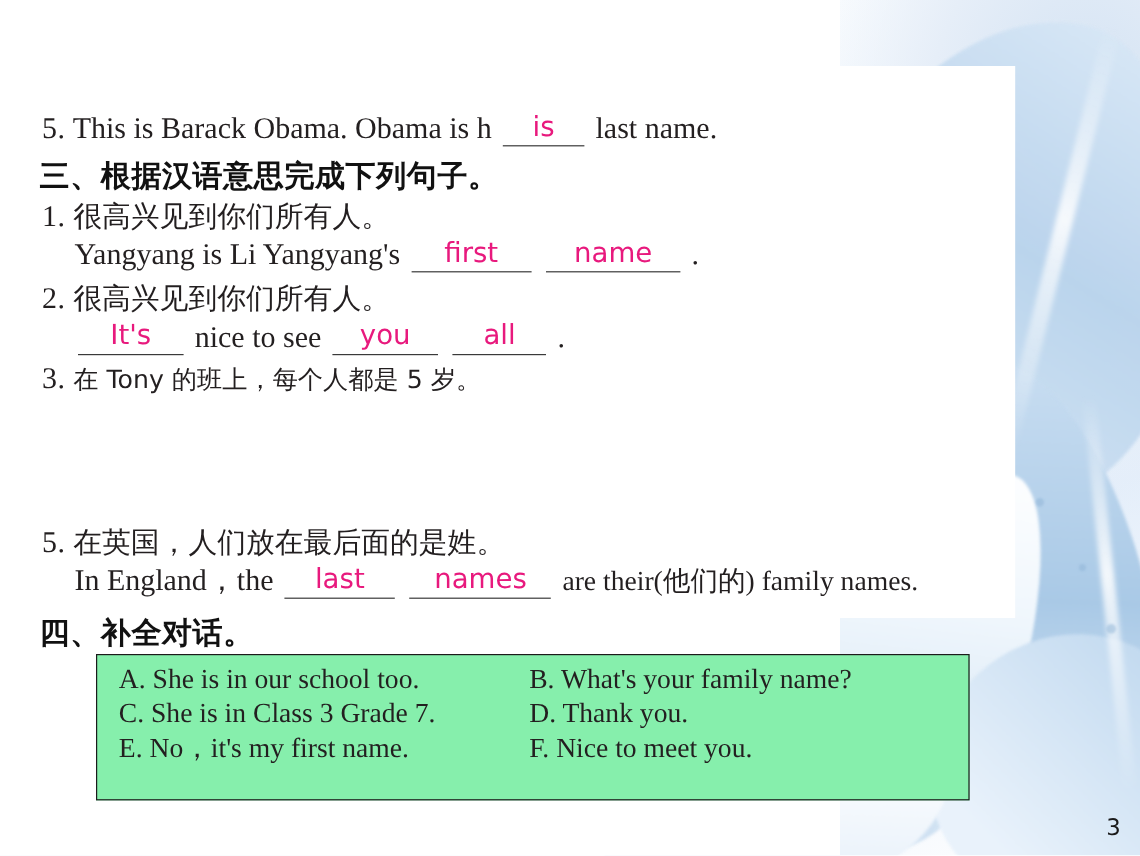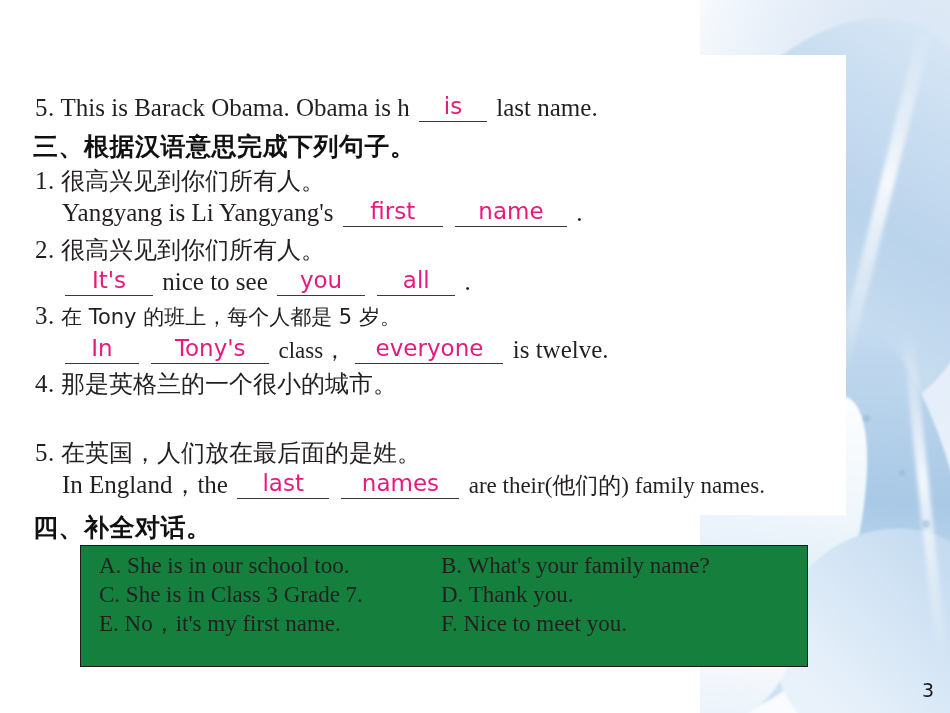--- a/index.html
+++ b/index.html
@@ -161,21 +161,21 @@
   .en-sm { font-size: 23px; }
 
   
   .choice-box {
     position: absolute;
     left: 80px;
     top: 545px;
     width: 728px;
     height: 122px;
     border: 1.6px solid #1b1b1b;
-    background: #15803d;
+    background: #86efac;
     box-sizing: border-box;
   }
   .choice-grid {
     position: absolute;
     left: 18px;
     top: 5px;
     width: 700px;
   }
   .choice-row {
     display: flex;
@@ -269,38 +269,21 @@
       <span class="blank" style="width:78px;">
         <span class="ans">all</span>
       </span>
       <span class="en">.</span>
     </div>
 
     <div class="line" style="left:35px; top:303px;">
       <span class="num">3.</span>
       <span class="cn-small">在 Tony 的班上，每个人都是 5 岁。</span>
     </div>
-    <div class="line" style="left:62px; top:337px;">
-      <span class="blank" style="width:74px;">
-        <span class="ans">In</span>
-      </span>
-      <span class="blank" style="width:118px;">
-        <span class="ans">Tony's</span>
-      </span>
-      <span class="en en-sm">class，</span>
-      <span class="blank" style="width:148px;">
-        <span class="ans">everyone</span>
-      </span>
-      <span class="en">is twelve.</span>
-    </div>
-
-    <div class="line" style="left:35px; top:371px;">
-      <span class="num">4.</span>
-      <span class="cn">那是英格兰的一个很小的城市。</span>
-    </div>
+
 
     <div class="line" style="left:35px; top:440px;">
       <span class="num">5.</span>
       <span class="cn">在英国，人们放在最后面的是姓。</span>
     </div>
     <div class="line" style="left:62px; top:472px;">
       <span class="en">In England，the</span>
       <span class="blank" style="width:92px;">
         <span class="ans">last</span>
       </span>

